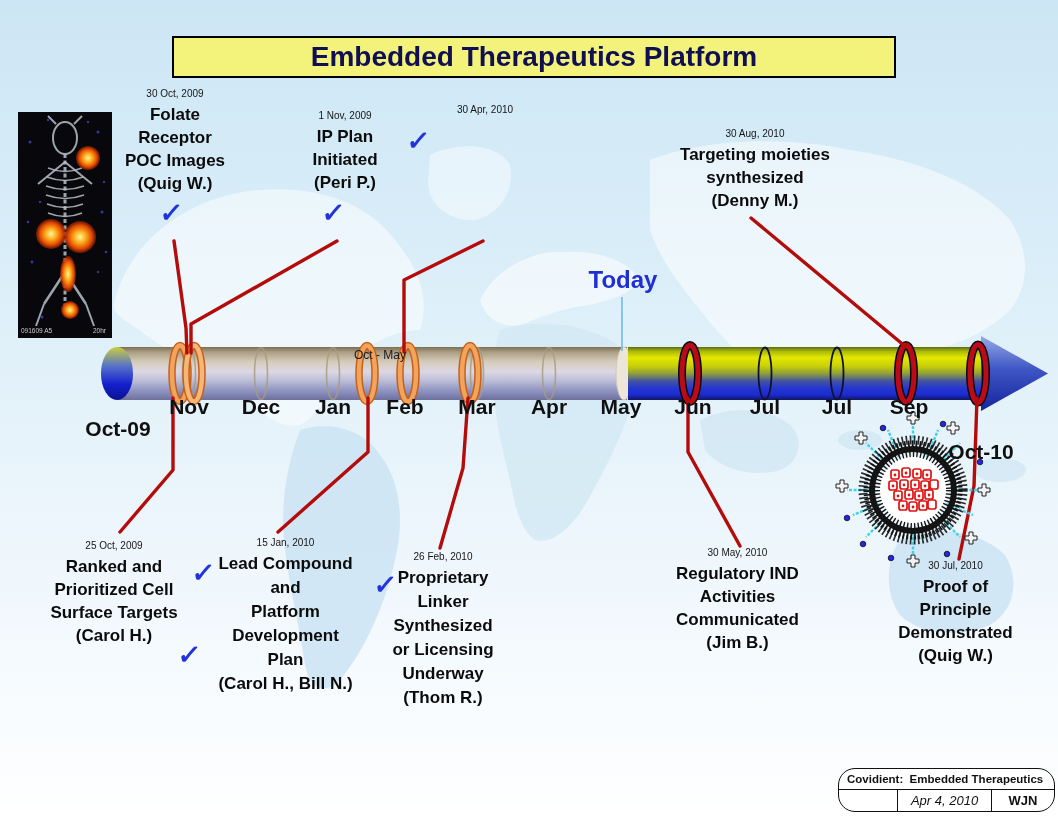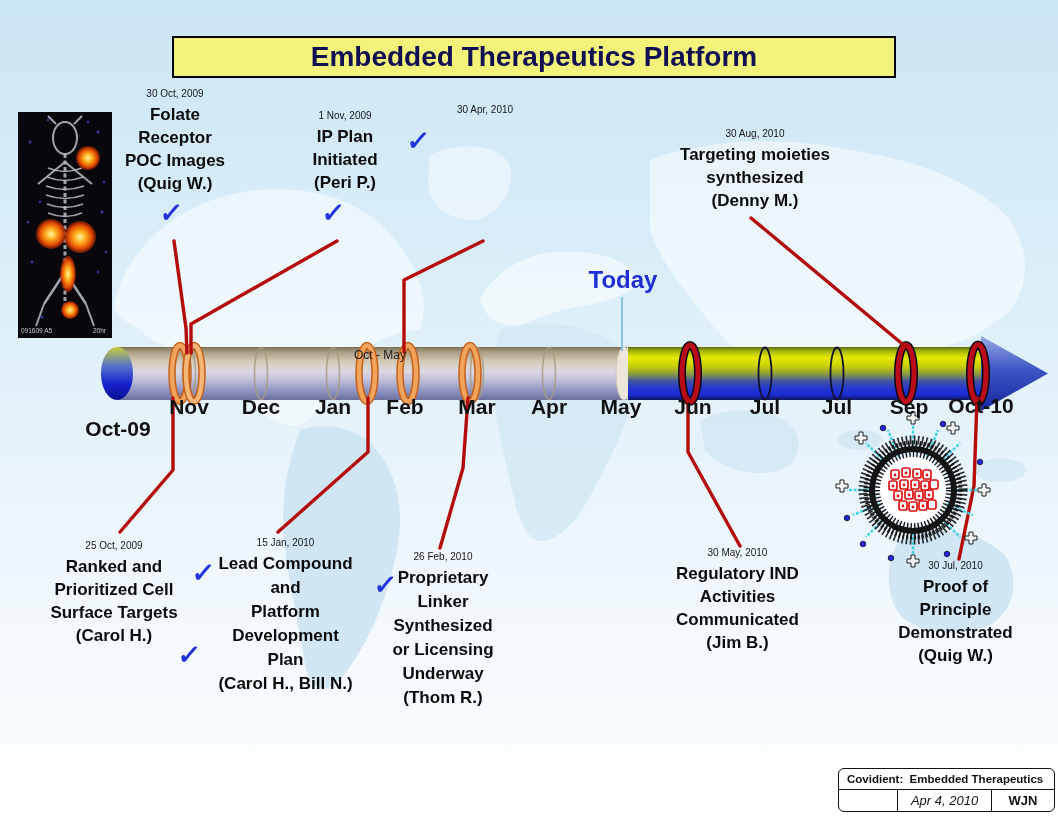--- a/index.html
+++ b/index.html
@@ -32,21 +32,21 @@
     font-size:21px;font-weight:bold;color:#101010;
   }
   .endcap-label{position:absolute;width:130px;text-align:center;font-size:21px;font-weight:bold;color:#101010;}
   .today{position:absolute;left:563px;top:266px;width:120px;text-align:center;
          font-size:24px;font-weight:bold;color:#1f2fd4;}
   .seg-label{position:absolute;left:339px;top:348px;width:82px;text-align:center;
              font-size:12px;color:#1a1a1a;}
   
   .footer-box{
     left:838px;top:768px;width:217px;height:44px;background:#fff;
-    border:1.6px solid #111;border-radius:6px;box-sizing:border-box;overflow:hidden;
+    border:1.6px solid #111;border-radius:17px;box-sizing:border-box;overflow:hidden;
   }
   .footer-row1{height:20px;border-bottom:1.4px solid #111;display:flex;align-items:center;
                padding-left:8px;font-size:11.5px;font-weight:bold;white-space:pre;}
   .footer-row2{height:21px;display:flex;}
   .footer-c1{width:58px;border-right:1.4px solid #111;}
   .footer-c2{flex:1;border-right:1.4px solid #111;display:flex;align-items:center;justify-content:center;font-size:13px;font-style:italic;}
   .footer-c3{width:62px;display:flex;align-items:center;justify-content:center;font-size:13px;font-weight:bold;}
 </style>
 </head>
 <body>
@@ -322,21 +322,21 @@
   <div class="month" style="left:369px">Feb</div>
   <div class="month" style="left:441px">Mar</div>
   <div class="month" style="left:513px">Apr</div>
   <div class="month" style="left:585px">May</div>
   <div class="month" style="left:657px">Jun</div>
   <div class="month" style="left:729px">Jul</div>
   <div class="month" style="left:801px">Jul</div>
   <div class="month" style="left:873px">Sep</div>
 
   <div class="endcap-label" style="left:53px;top:417px">Oct-09</div>
-  <div class="endcap-label" style="left:916px;top:394px">Oct-10</div>
+  <div class="endcap-label" style="left:916px;top:440px">Oct-10</div>
   <div class="today">Today</div>
   <div class="seg-label">Oct - May</div>
 
   <div class="ms" style="left:100px;top:88px;width:150px">
     <div class="ms-date">30 Oct, 2009</div>
     <div class="ms-label">Folate
 Receptor
 POC Images
 (Quig W.)</div>
   </div>

